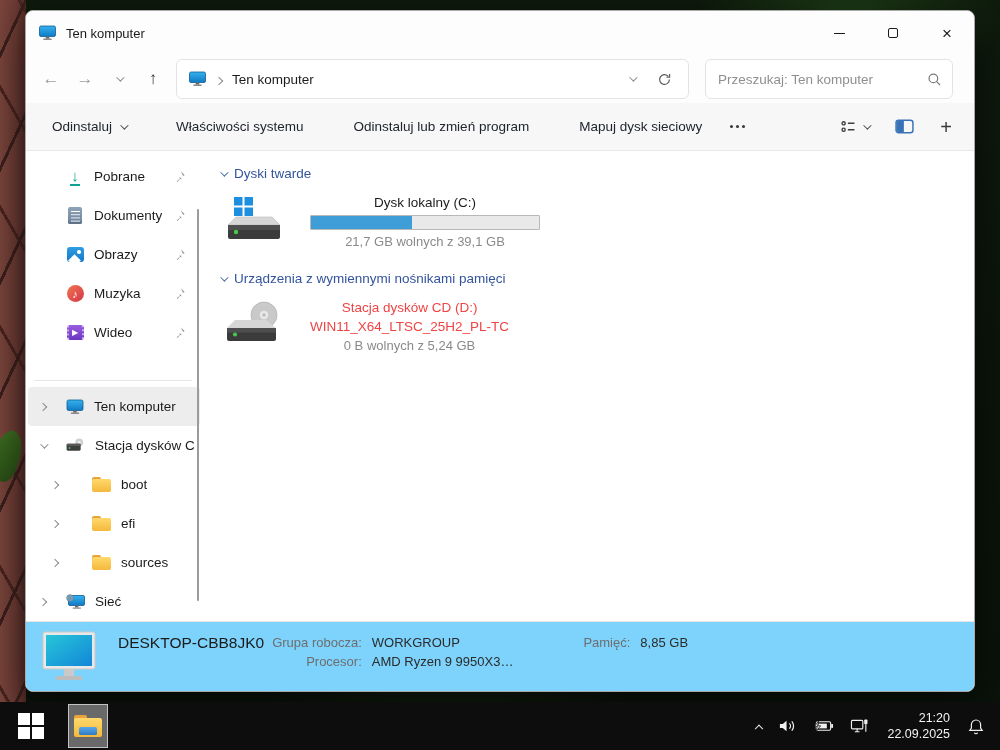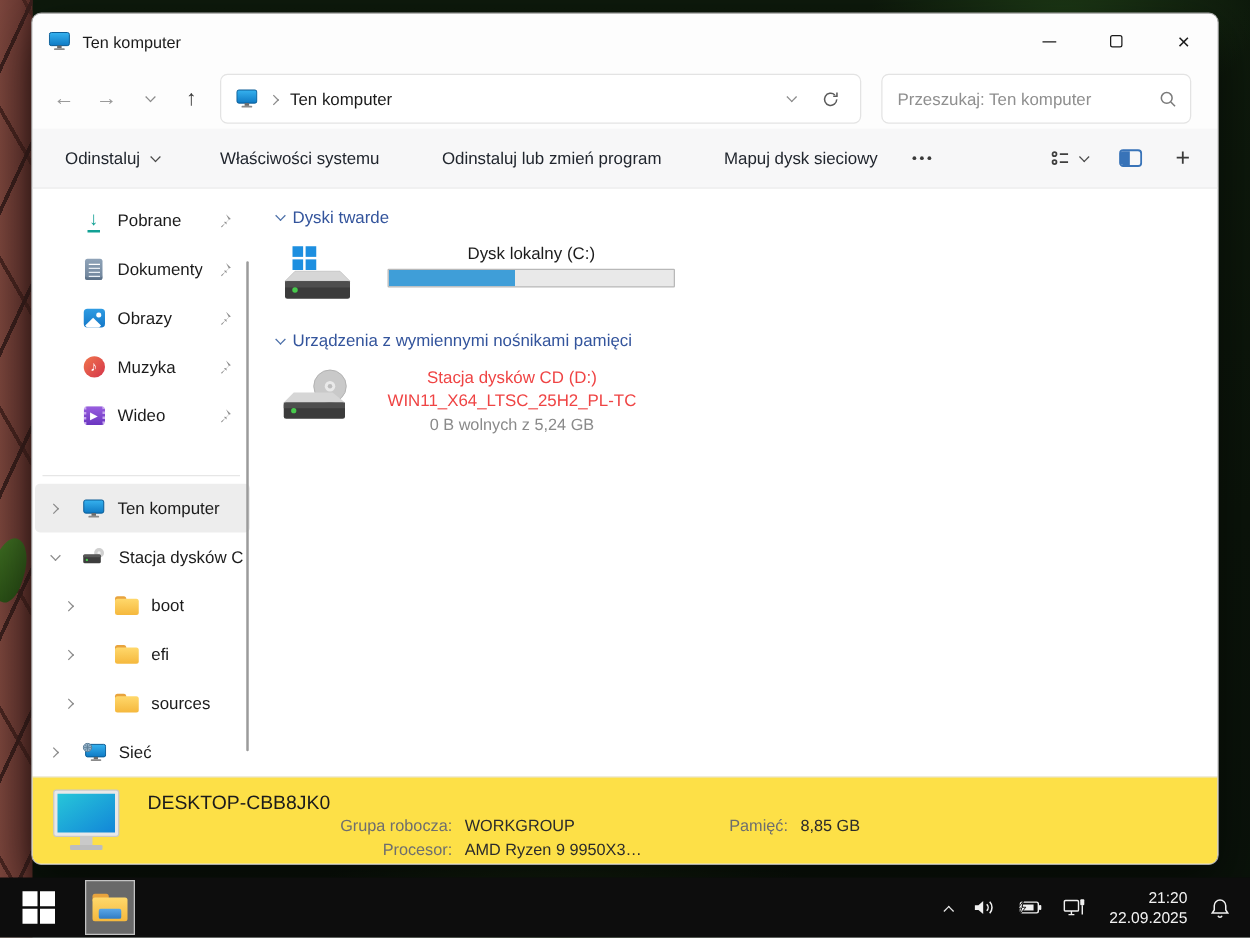--- a/index.html
+++ b/index.html
@@ -112,24 +112,24 @@
   .drive-item { display:flex; gap:28px; margin:2px 0 18px 2px; width:320px; padding:4px; border-radius:4px;text-align:center; }
   .drive-icon { width:56px; height:48px; position:relative; flex:0 0 auto; }
   .drive-meta { display:flex; flex-direction:column; }
   .drive-name { font-size:13.5px; color:#1b1b1b; margin-bottom:5px; }
   .drive-sub { font-size:13.5px; color:#ef4444; margin-bottom:4px; }
   .drive-free { font-size:13px; color:#8a8a8a; margin-top:4px; }
   .bar { width:230px; height:15px; background:#e9e9e9; border:1px solid #b8b8b8; border-radius:1px; overflow:hidden; }
   .bar-fill { height:100%; background:#3f9ed8; }
 
   
-  .details { flex:0 0 auto; height:70px; border-top:1px solid #e6e6e6; background:#fde047;
+  .details { flex:0 0 auto; height:70px; border-top:1px solid #e6e6e6; background:#7dd3fc;
     display:flex; align-items:flex-start; padding:7px 10px 0 14px; }
   .pc-name { font-size:15.5px; color:#1b1b1b; margin:5px 0 0 14px; white-space:nowrap; }
-  .dgrid { display:grid; grid-template-columns:auto auto; column-gap:10px; row-gap:4px; margin:24px 0 0 8px; font-size:13px; }
+  .dgrid { display:grid; grid-template-columns:auto auto; column-gap:10px; row-gap:4px; margin:6px 0 0 8px; font-size:13px; }
   .dlabel { color:#6e6e6e; text-align:right; white-space:nowrap; }
   .dvalue { color:#2b2b2b; white-space:nowrap; }
   .dgrid.mem { margin-left:70px; }
 
   
   .taskbar { position:absolute; left:0; top:702px; width:1000px; height:48px; background:#0d0d0d;
     display:flex; align-items:center; }
   .tb-btn { width:46px; height:48px; display:flex; align-items:center; justify-content:center; }
   .winlogo { display:grid; grid-template-columns:12px 12px; grid-template-rows:12px 12px; gap:2px; }
   .winlogo i { background:#fff; }
@@ -426,20 +426,21 @@
               <rect x="18.5" y="2" width="8.5" height="8.5" fill="#1d8fe0"></rect>
               <rect x="8" y="12.5" width="8.5" height="8.5" fill="#1d8fe0"></rect>
               <rect x="18.5" y="12.5" width="8.5" height="8.5" fill="#1d8fe0"></rect>
             </svg>
         </div>
         <div class="drive-meta">
           <span class="drive-name">Dysk lokalny (C:)</span>
           <div class="bar">
             <div class="bar-fill" style="width: 44.5%;"></div>
           </div>
+          <span class="drive-free">21,7 GB wolnych z 39,1 GB</span>
         </div>
       </div>
 
       <div class="group-header">
         <span class="chev down small blue"></span>
         <span>Urządzenia z wymiennymi nośnikami pamięci</span>
       </div>
 
       <div class="drive-item">
         <div class="drive-icon">

